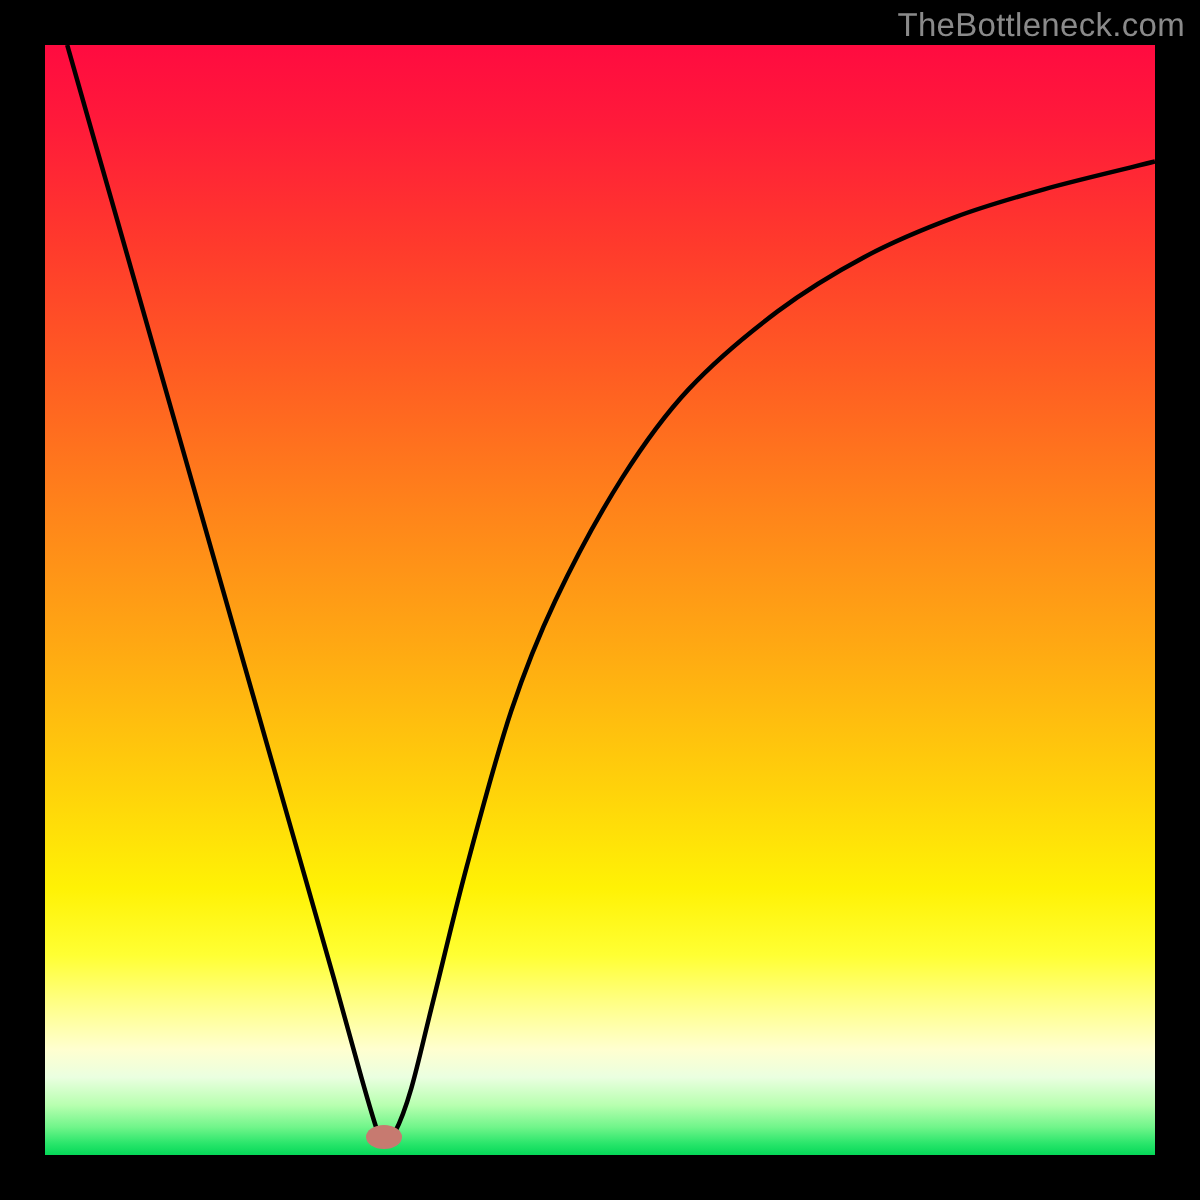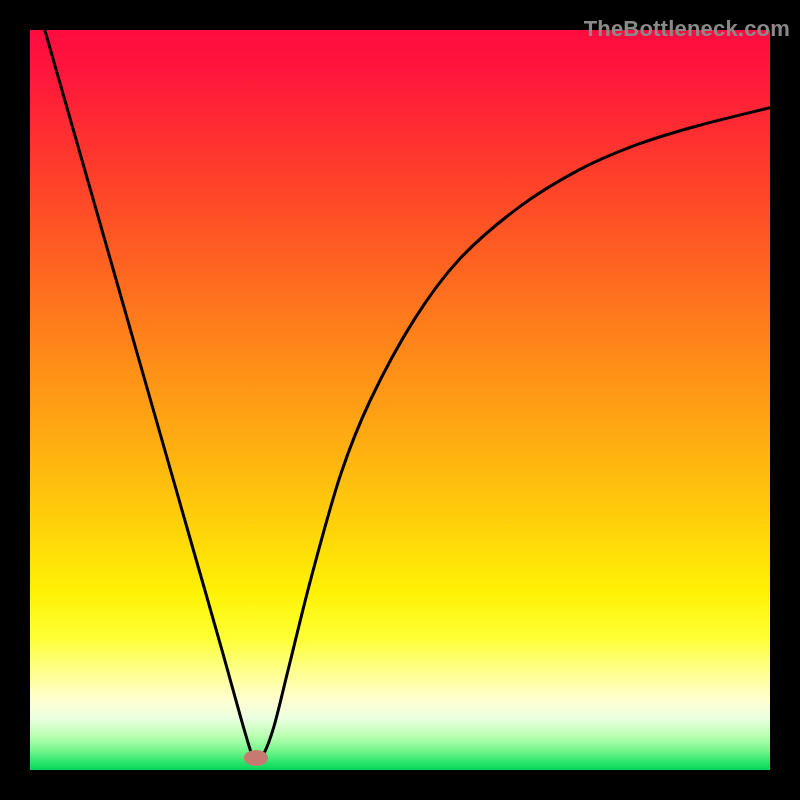--- a/index.html
+++ b/index.html
@@ -40,24 +40,23 @@
   .marker {
     position: absolute;
     border-radius: 50% / 50%;
   }
   .watermark {
     position: absolute;
     top: 4px;
     right: 10px;
     color: #8a8a8a;
     font-size: 22px;
-    font-weight: 700;
+    font-weight: 400;
     letter-spacing: 0.2px;
     user-select: none;
-    margin-top: 12px;
   }
 </style>
 </head>
 <body>
 
 <div class="frame">
 
   <div class="plot-area">
     <svg class="gradient" viewBox="0 0 740 740" preserveAspectRatio="none">
       <defs>

